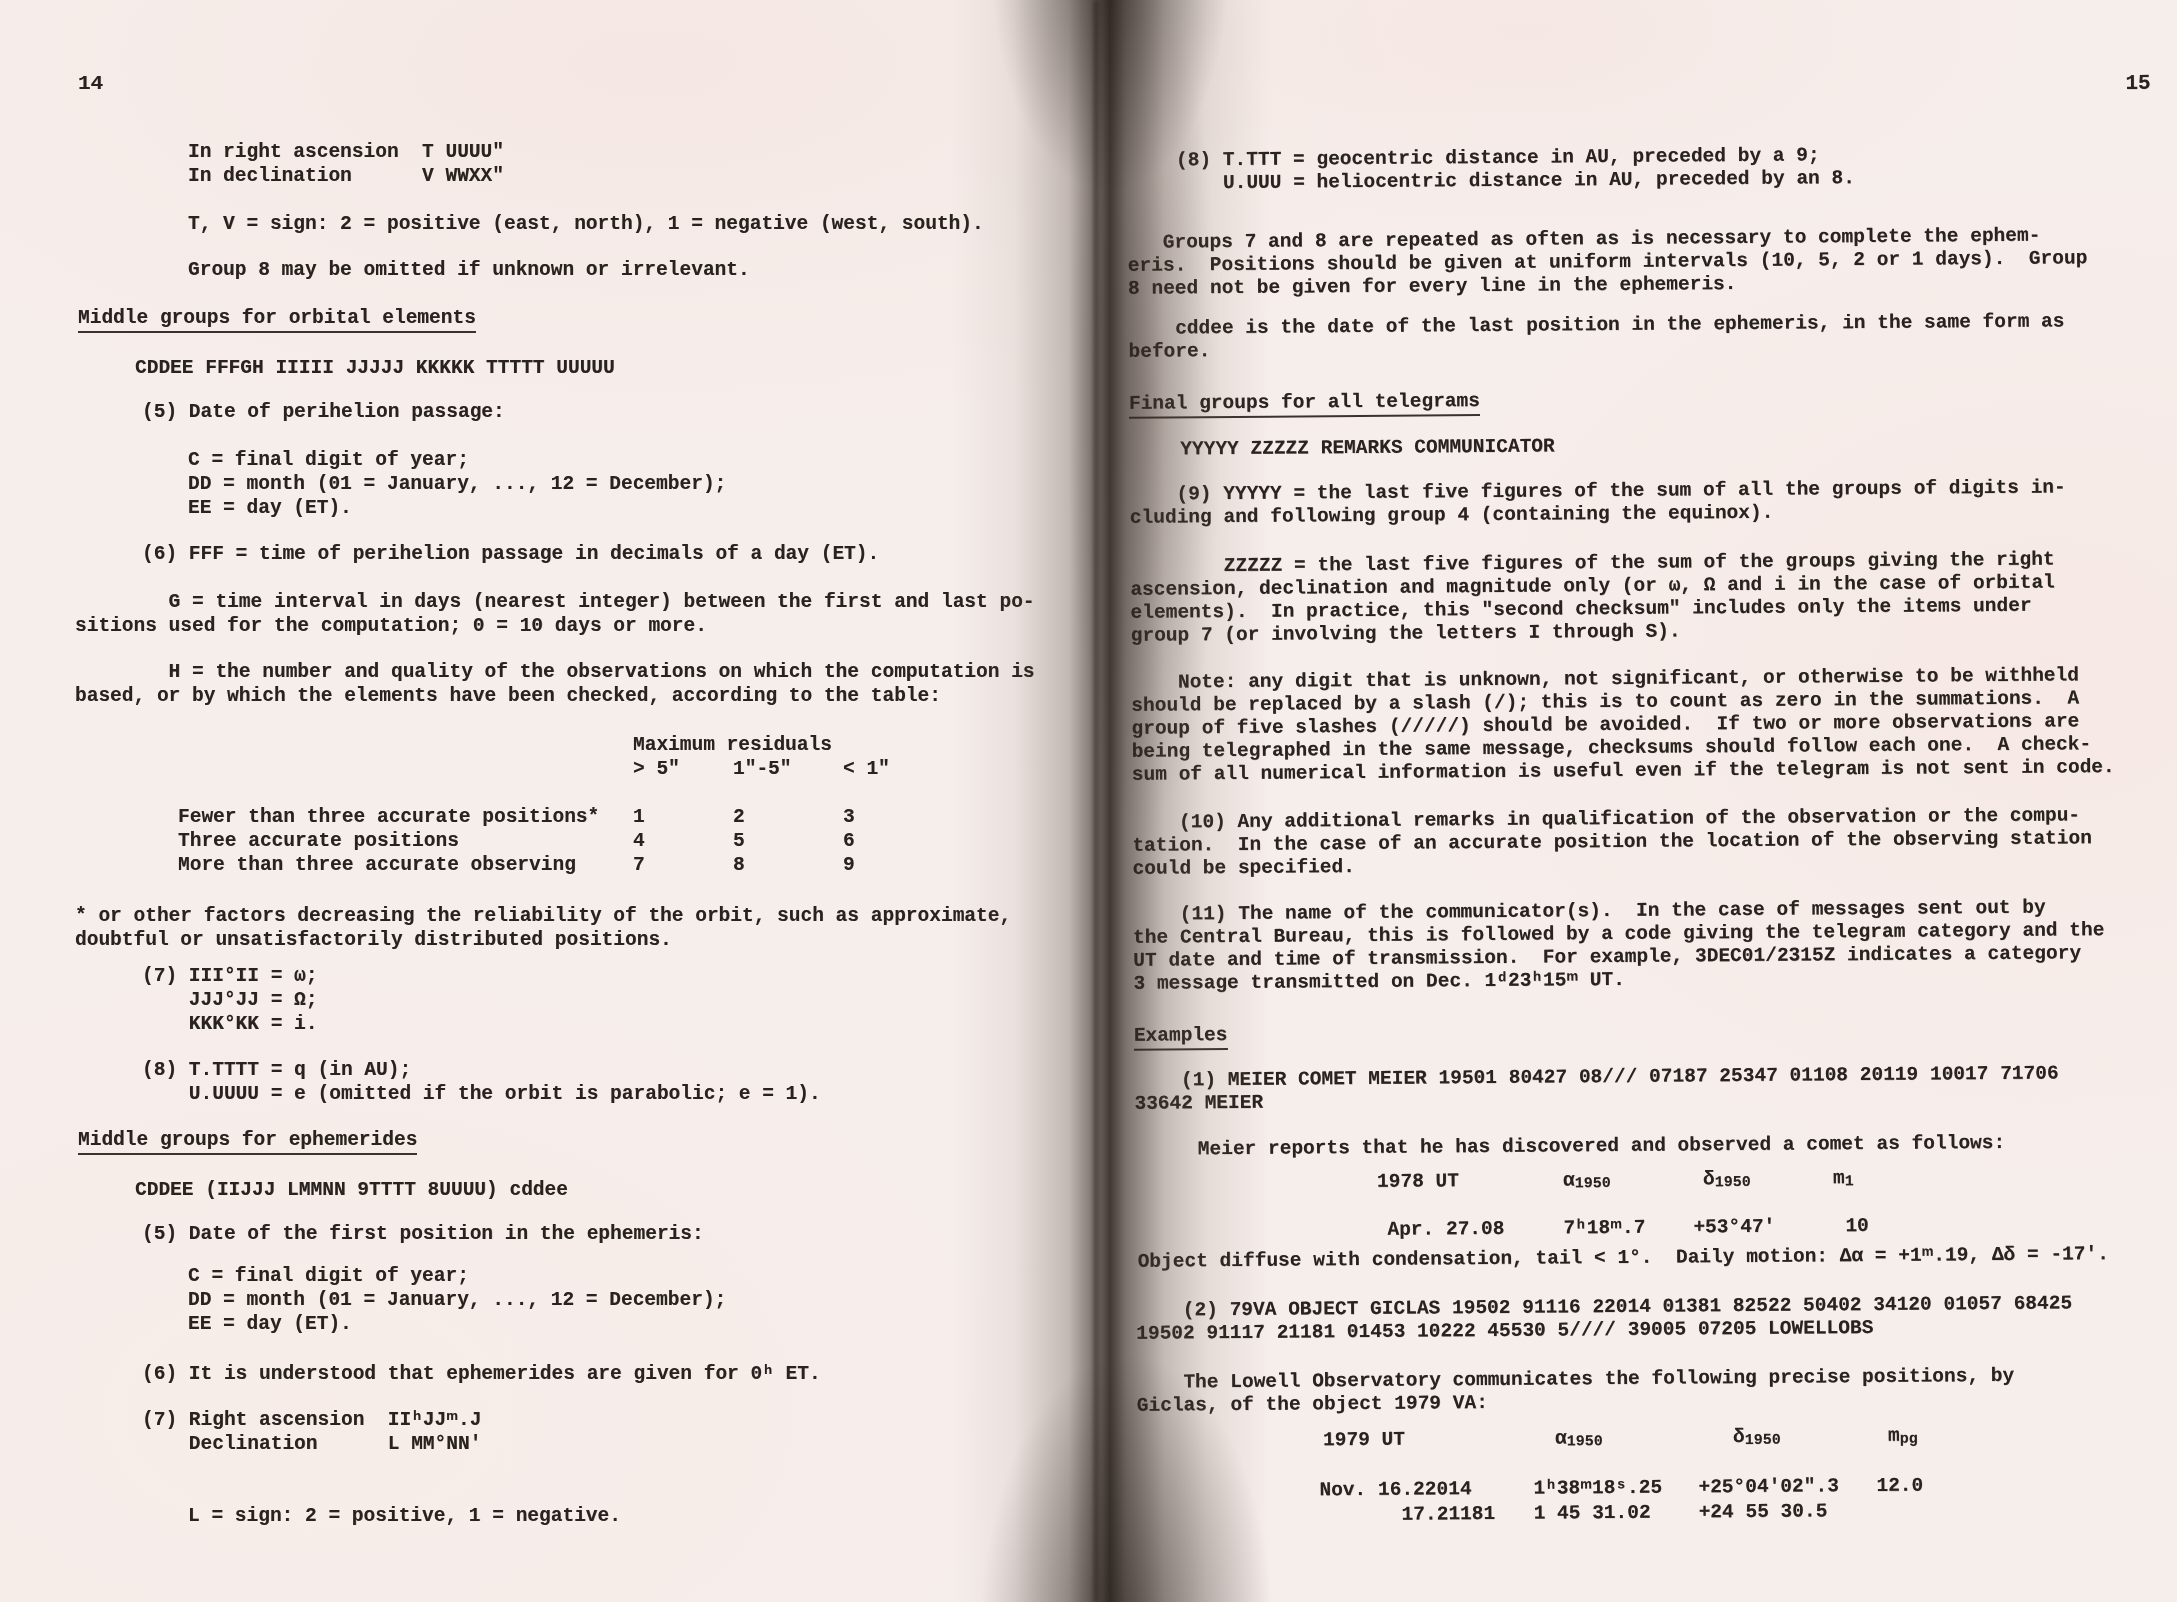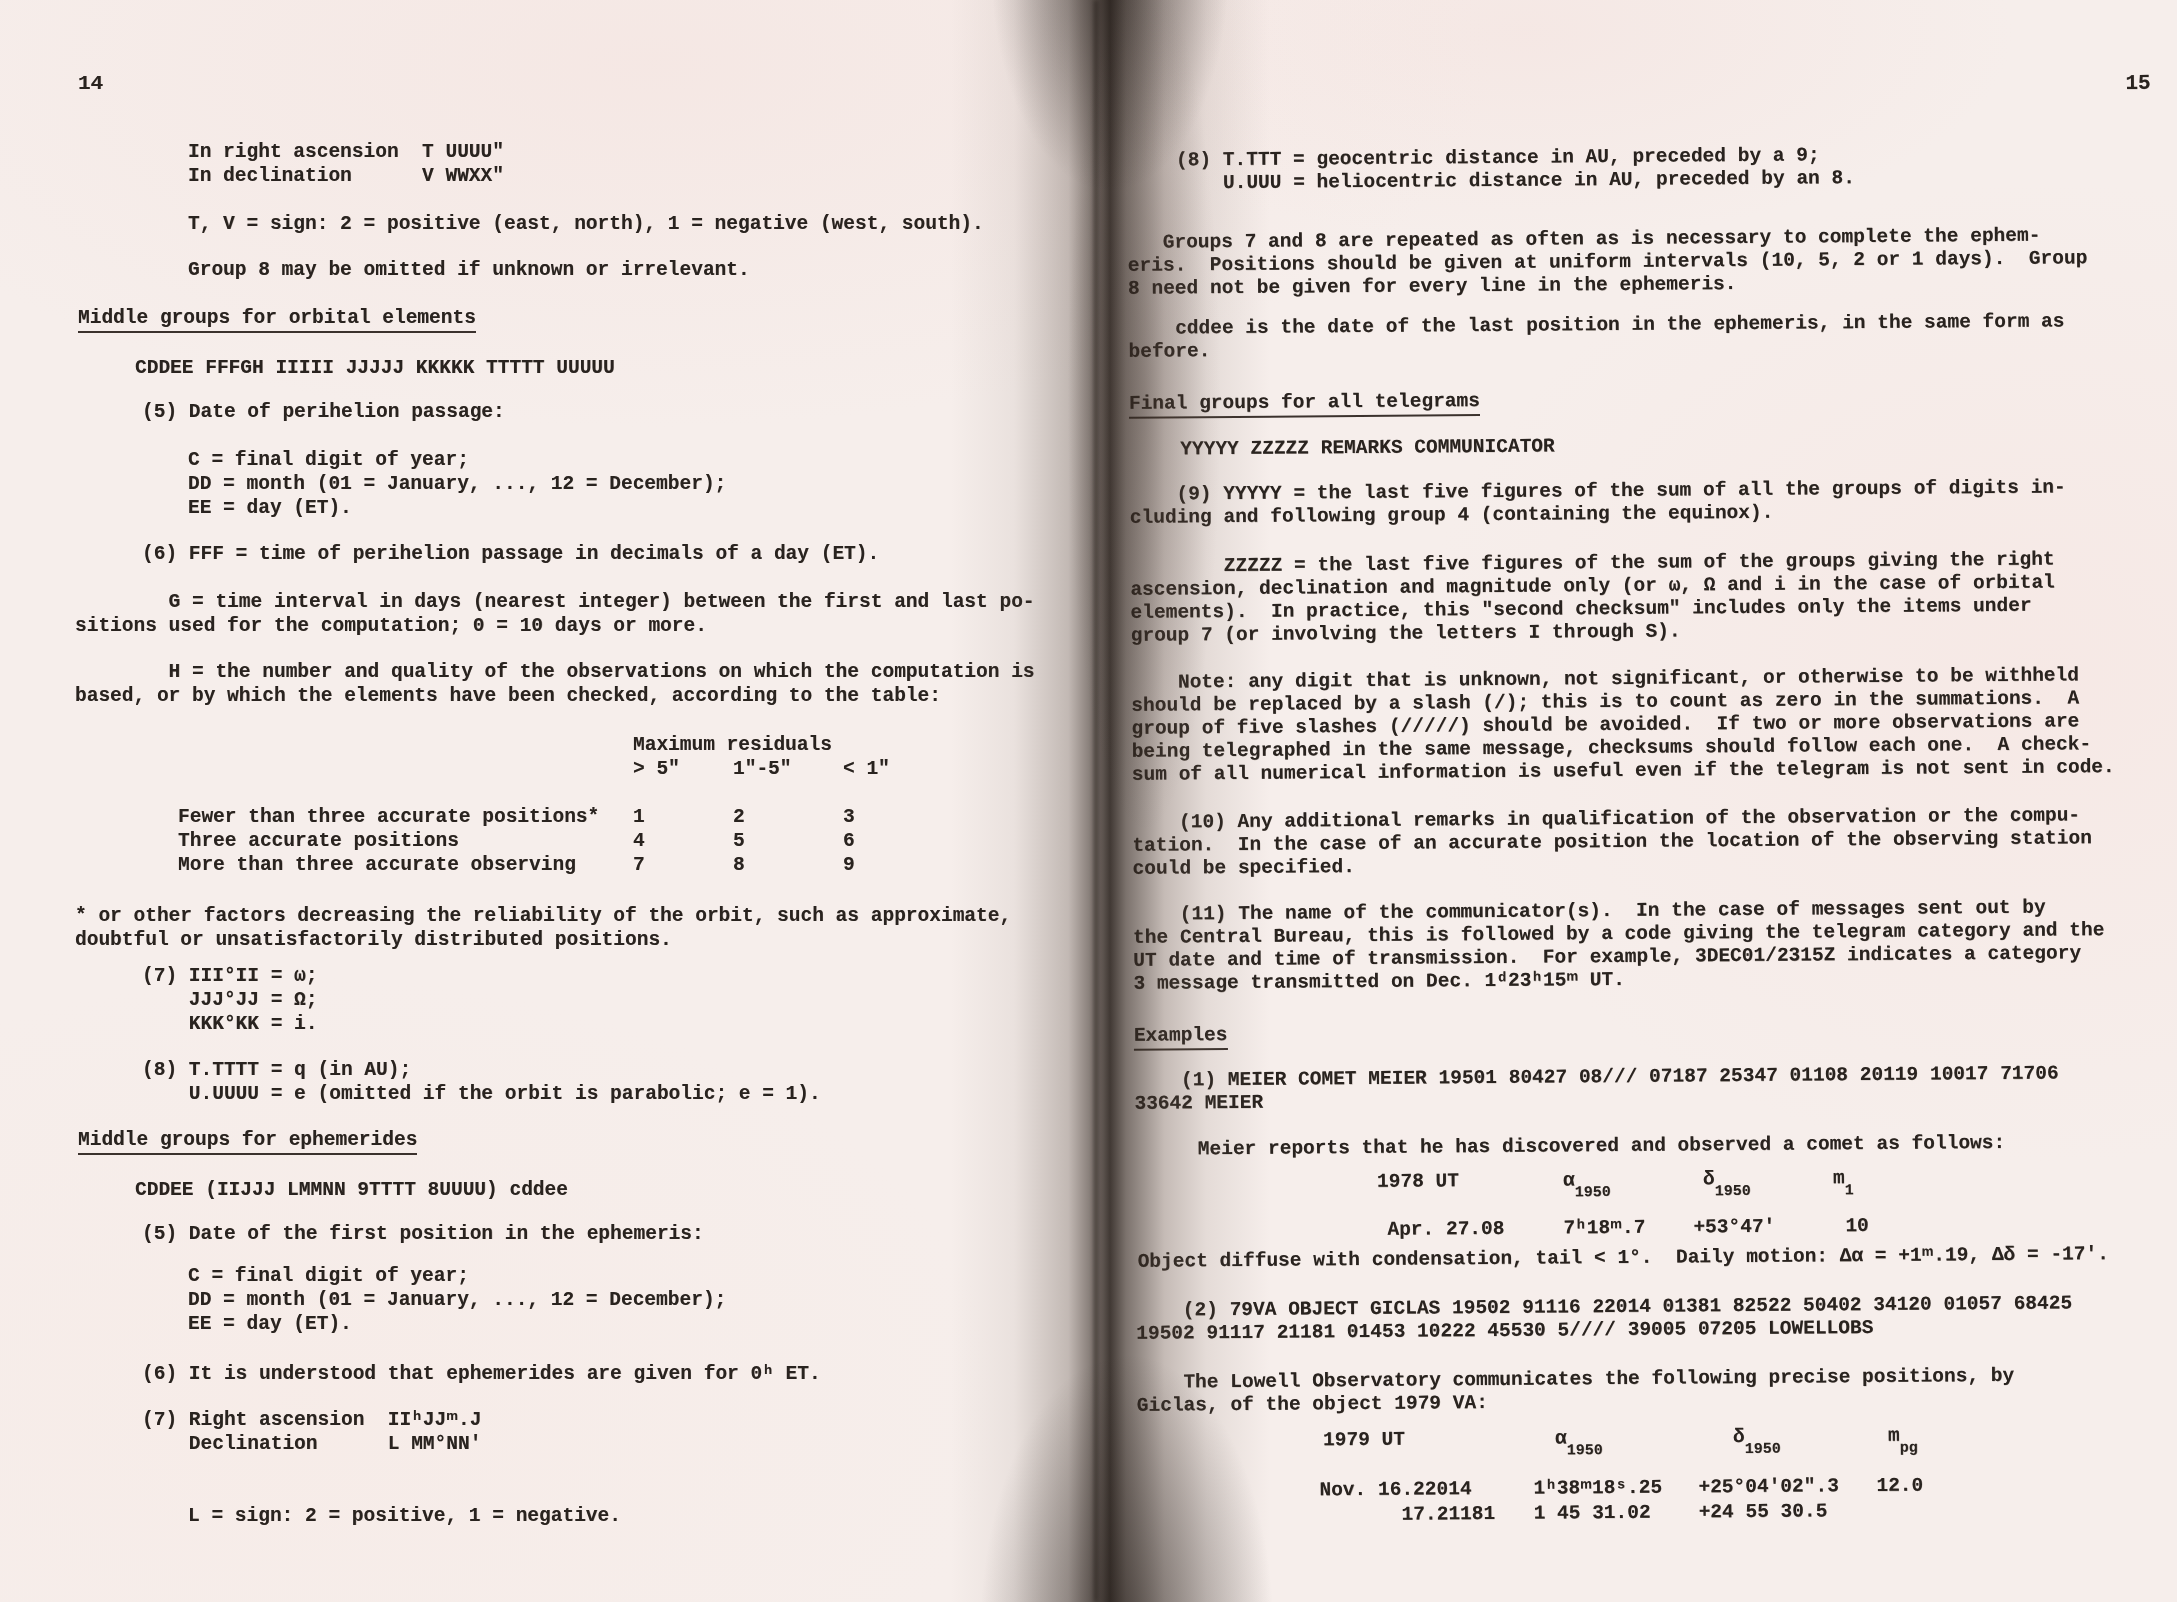--- a/index.html
+++ b/index.html
@@ -23,21 +23,21 @@
   .hd{padding-bottom:1px;border-bottom:2px solid rgba(42,34,28,.92);}
   .pagenum{font-size:21px;}
   .page{position:absolute;left:0;top:0;width:2177px;height:1602px;}
   .page-right{transform:rotate(-0.45deg);transform-origin:1100px 800px;}
   .grid{position:absolute;display:grid;}
   .grid .c{
     white-space:pre;font-size:19.5px;line-height:24px;font-weight:600;color:#29231f;
     text-shadow:0.3px 0.3px 0.5px rgba(58,46,38,.45);
   }
   .cc{}
-  .sb{font-size:15px;position:relative;top:11px;}
+  .sb{font-size:15px;position:relative;top:2px;}
   .res{left:178px;top:733px;grid-template-columns:455px 100px 110px 110px;grid-auto-rows:24px;}
   .res .rowline{height:23px;}
   .spacer{height:26px;}
   .g1{left:1370px;top:1172px;grid-template-columns:190px 130px 140px 70px;grid-auto-rows:24px;}
   .g2{left:1314px;top:1430px;grid-template-columns:214px 165px 178px 70px;grid-auto-rows:25px;}
   .gutter,.gutter-core,.gutter-blobs{position:absolute;top:0;height:1602px;pointer-events:none;z-index:5;}
   .gutter{
     left:950px;width:320px;
     background:linear-gradient(90deg,
       rgba(90,76,66,0) 0%, rgba(90,76,66,.08) 20%, rgba(74,61,52,.30) 37%,

